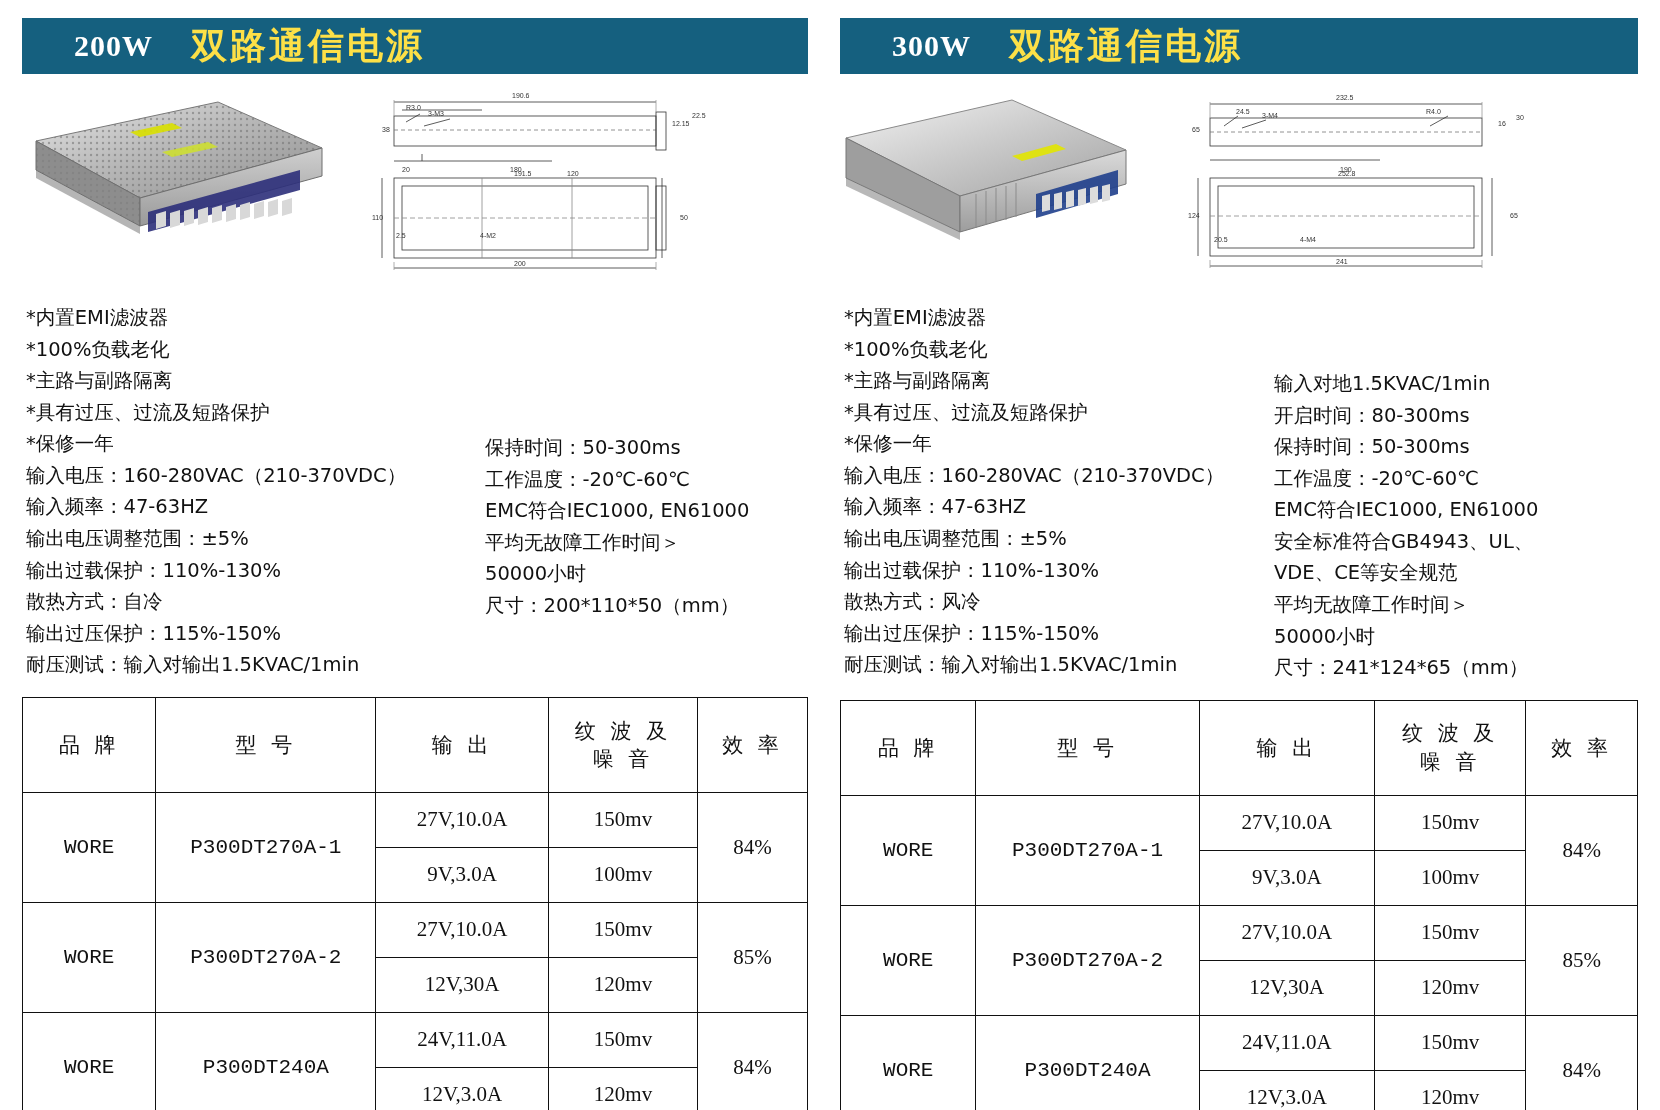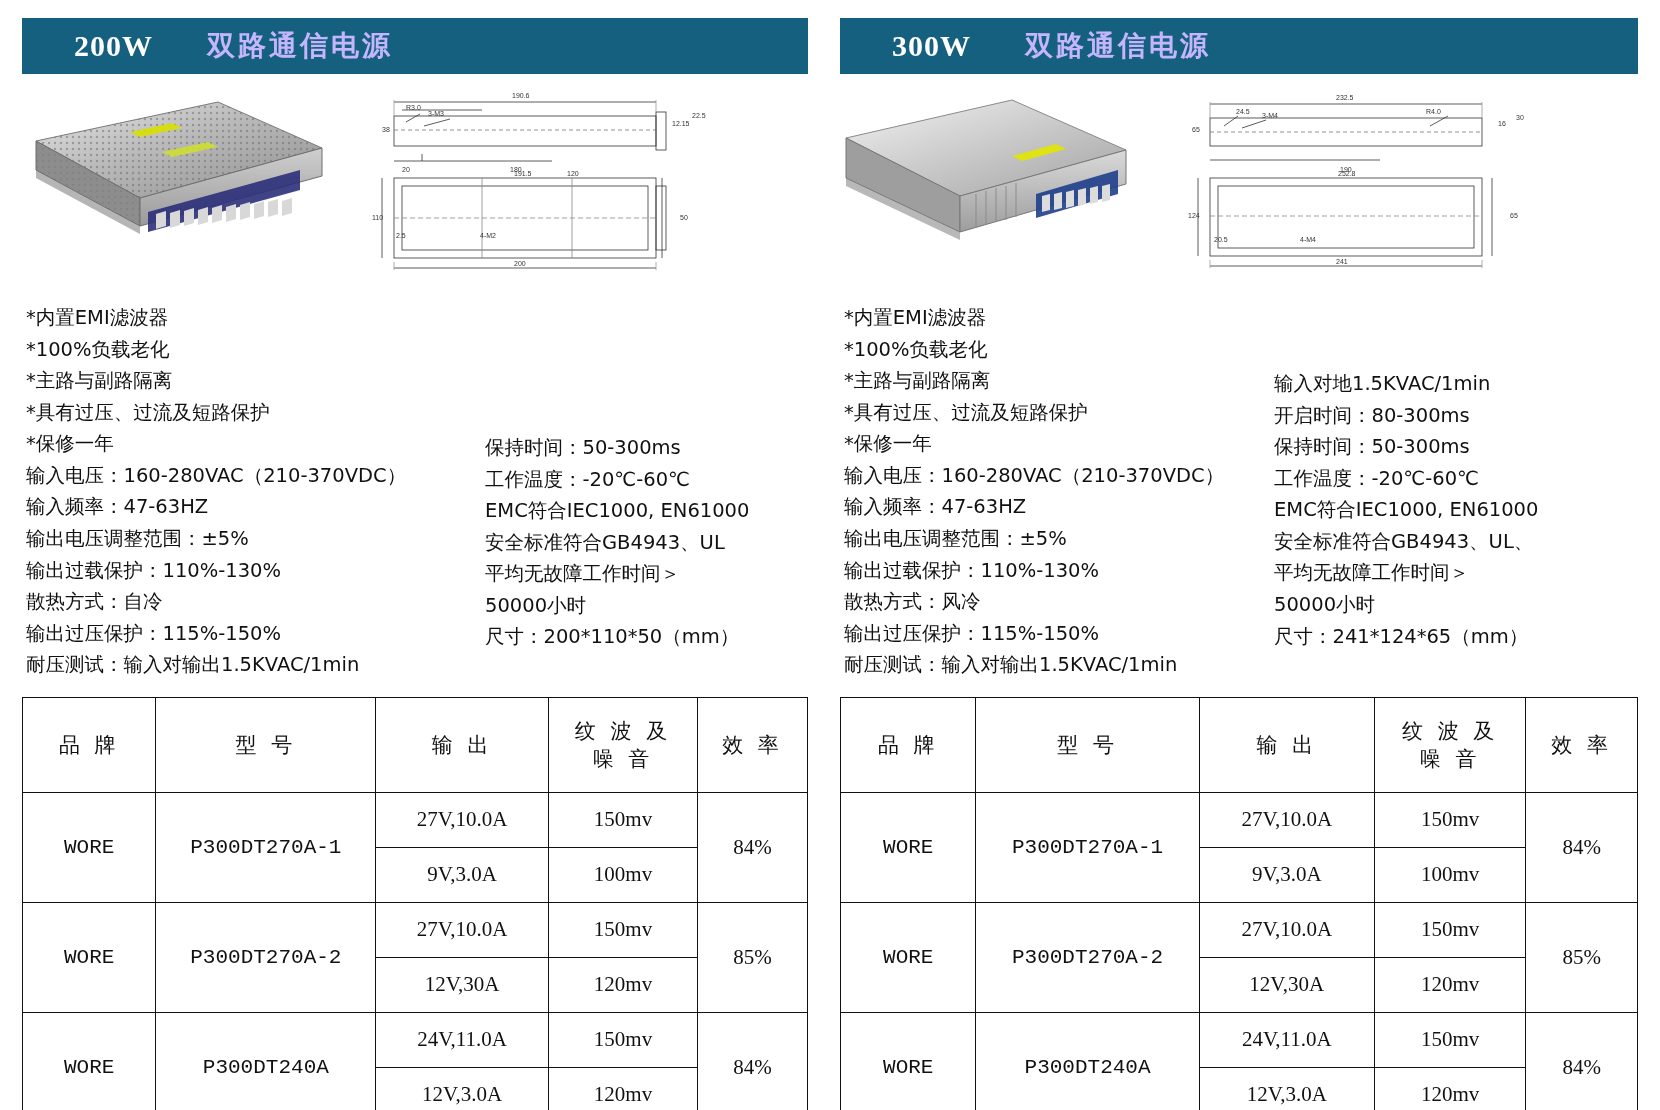--- a/index.html
+++ b/index.html
@@ -44,25 +44,25 @@
     box-sizing: border-box;
   }
   .header .watts {
     color: #ffffff;
     font-family: "Liberation Serif", serif;
     font-weight: bold;
     font-size: 30px;
     letter-spacing: 1px;
   }
   .header .title {
-    color: #c4b5fd;
+    color: #fde047;
     font-family: "DejaVu Serif", serif;
     font-weight: bold;
-    font-size: 28px;
-    margin-left: 54px;
+    font-size: 36px;
+    margin-left: 38px;
     letter-spacing: 3px;
   }
 
   
   .imgrow {
     display: flex;
     height: 190px;
     margin-top: 12px;
     align-items: flex-start;
   }
@@ -265,21 +265,20 @@
         <div class="spec-line">输出过载保护：110%-130%</div>
         <div class="spec-line">散热方式：自冷</div>
         <div class="spec-line">输出过压保护：115%-150%</div>
         <div class="spec-line">耐压测试：输入对输出1.5KVAC/1min</div>
       </div>
       <div class="col-b">
         <div style="height:130px"></div>
         <div class="spec-line">保持时间：50-300ms</div>
         <div class="spec-line">工作温度：-20℃-60℃</div>
         <div class="spec-line">EMC符合IEC1000, EN61000</div>
-        <div class="spec-line">安全标准符合GB4943、UL</div>
         <div class="spec-line">平均无故障工作时间＞</div>
         <div class="spec-line">50000小时</div>
         <div class="spec-line">尺寸：200*110*50（mm）</div>
       </div>
     </div>
 
     <table class="spec-table">
       <colgroup>
         <col class="col-brand">
           <col class="col-model">
@@ -444,20 +443,21 @@
         <div class="spec-line">耐压测试：输入对输出1.5KVAC/1min</div>
       </div>
       <div class="col-b">
         <div style="height:66px"></div>
         <div class="spec-line">输入对地1.5KVAC/1min</div>
         <div class="spec-line">开启时间：80-300ms</div>
         <div class="spec-line">保持时间：50-300ms</div>
         <div class="spec-line">工作温度：-20℃-60℃</div>
         <div class="spec-line">EMC符合IEC1000, EN61000</div>
         <div class="spec-line">安全标准符合GB4943、UL、</div>
+        <div class="spec-line">VDE、CE等安全规范</div>
         <div class="spec-line">平均无故障工作时间＞</div>
         <div class="spec-line">50000小时</div>
         <div class="spec-line">尺寸：241*124*65（mm）</div>
       </div>
     </div>
 
     <table class="spec-table">
       <colgroup>
         <col class="col-brand">
           <col class="col-model">

